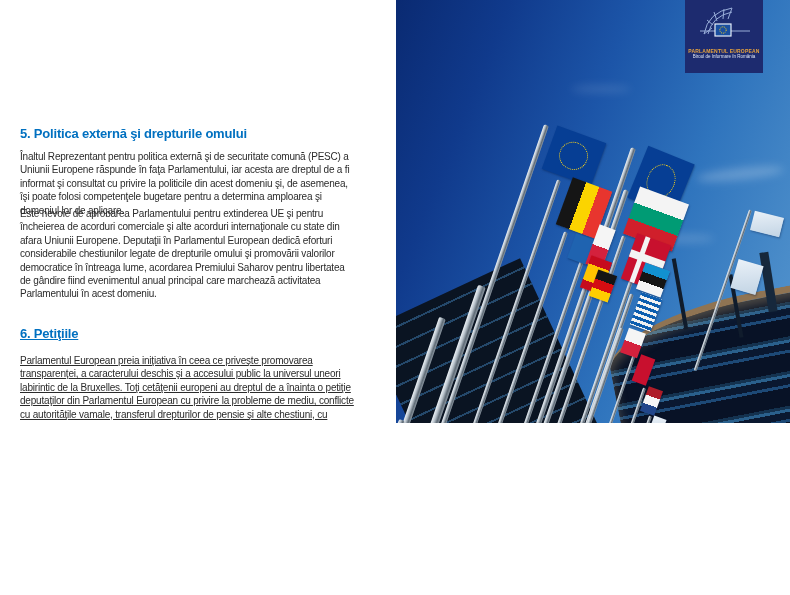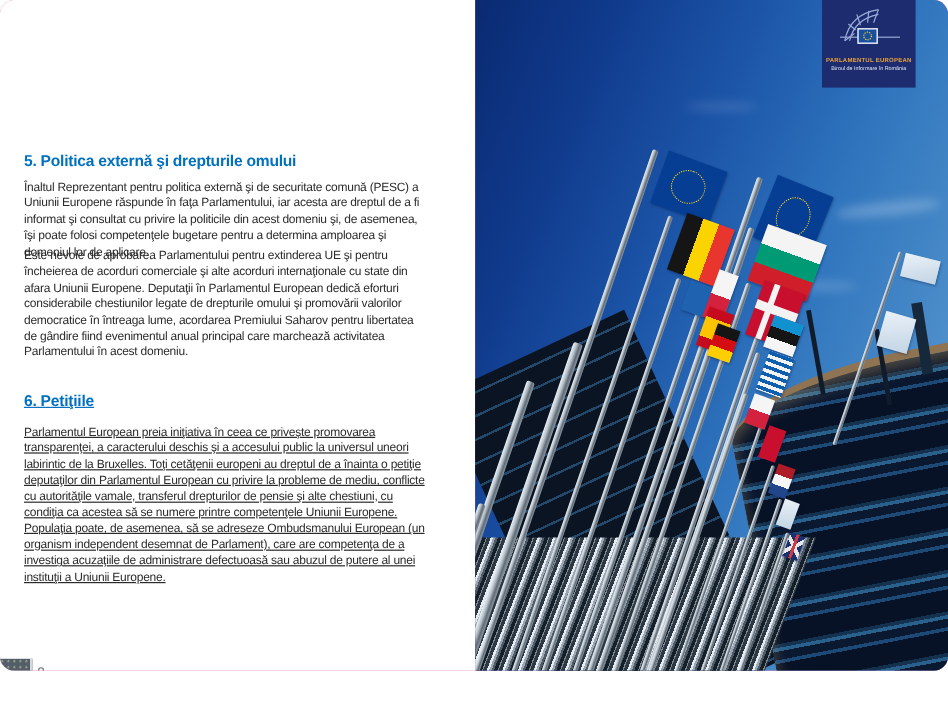--- a/index.html
+++ b/index.html
@@ -1,19 +1,19 @@
 <!DOCTYPE html>
 <html><head>
 <meta charset="utf-8">
 <style>
   * { margin:0; padding:0; box-sizing:border-box; }
   html,body { background:#ffffff; }
   .stage {
-    position:relative; width:790px; height:559px; overflow:hidden;
-    font-family:"Liberation Sans","DejaVu Sans",sans-serif; background:#ec4899;border-radius:12px;
+    position:relative; width:790px; height:423px; overflow:hidden;
+    font-family:"Liberation Sans","DejaVu Sans",sans-serif; background:#3b82f6;
   }
 
   
   .page-left { position:absolute; left:0; top:0; width:396px; height:595px; background:#fff; }
   .sec-heading {
     position:absolute; left:20px; width:340px;
     font-size:13px; font-weight:bold; color:#0070c0; letter-spacing:-0.2px;
   }
   .body-par {
     position:absolute; left:20px; width:334px;

